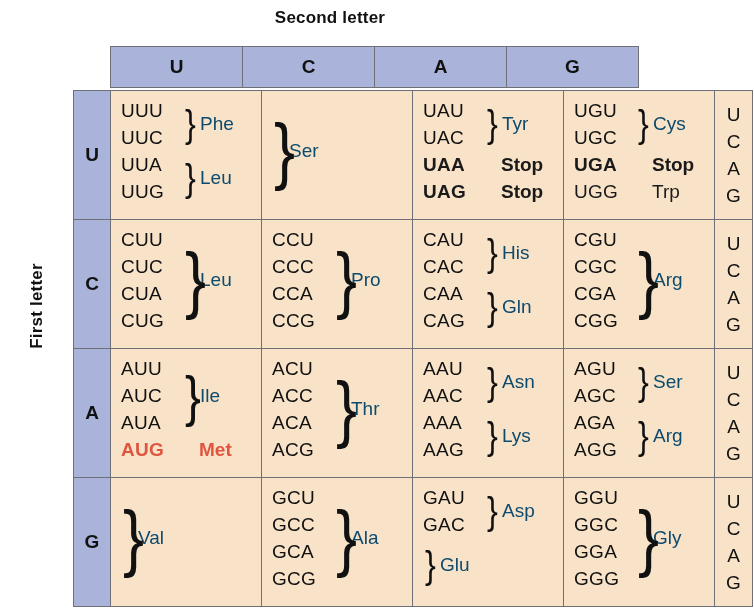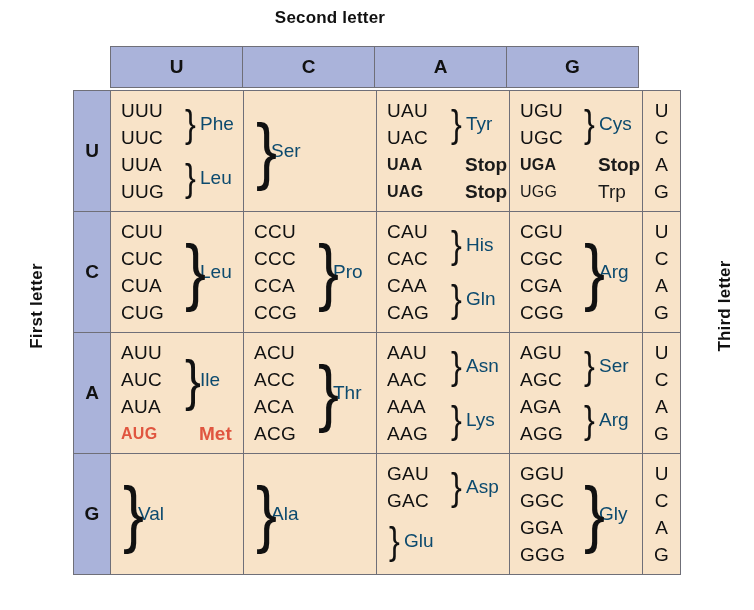--- a/index.html
+++ b/index.html
@@ -98,27 +98,27 @@
     border: 1px solid #6f6f78;
     display: flex;
     align-items: center;
     justify-content: center;
     font-weight: bold;
     font-size: 19px;
     color: #111111;
   }
 
   .cell {
-    width: 134px;
+    width: 152px;
     box-sizing: border-box;
     background: #f8e3c8;
     border: 1px solid #6f6f78;
     margin-left: -1px;
     position: relative;
-    padding: 6px 0 6px 10px;
+    padding: 6px 0 14px 10px;
   }
 
   .thirdcol {
     width: 39px;
     box-sizing: border-box;
     background: #f8e3c8;
     border: 1px solid #6f6f78;
     margin-left: -1px;
     display: flex;
     flex-direction: column;
@@ -173,21 +173,21 @@
   }
 
   
   .plainrow {
     display: flex;
     align-items: center;
     height: 27px;
   }
   .plainrow .codon {
     width: 62px;
-    font-size: 16px;
+    font-size: 19px;
     line-height: 27px;
     letter-spacing: .3px;
     white-space: nowrap;
   }
   .plainrow .label {
     font-size: 19px;
     line-height: 27px;
     margin-left: 16px;
     white-space: nowrap;
   }
@@ -441,20 +441,26 @@
 
         <div class="cell">
           <div class="group tall">
             <div class="brace tall">}</div>
             <div class="aa">Val</div>
           </div>
         </div>
 
         <div class="cell">
           <div class="group tall">
+            <div class="codons">
+              <span>GCU</span>
+              <span>GCC</span>
+              <span>GCA</span>
+              <span>GCG</span>
+            </div>
             <div class="brace tall">}</div>
             <div class="aa">Ala</div>
           </div>
         </div>
 
         <div class="cell">
           <div class="group">
             <div class="codons">
               <span>GAU</span>
               <span>GAC</span>

